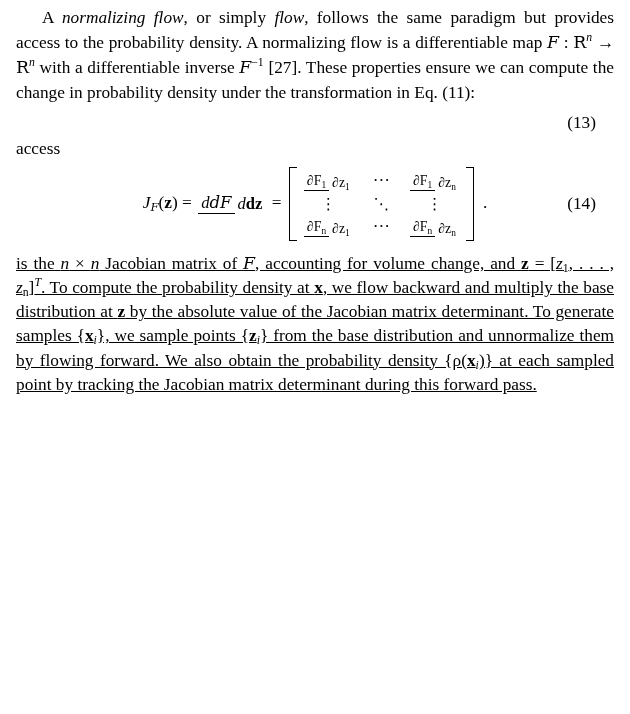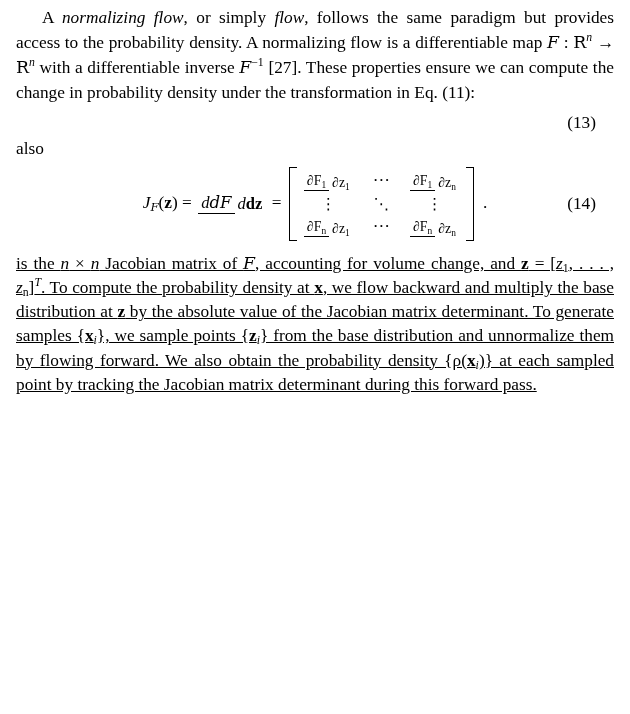--- a/index.html
+++ b/index.html
@@ -126,21 +126,21 @@
   <p class="para first">
     <span>A </span><span class="it">normalizing flow</span><span>, or simply </span><span class="it">flow</span><span>, follows the same paradigm but provides access to the probability density. A normalizing flow is a differentiable map </span><span class="cal">F</span><span> : </span><span class="bb">R</span><span class="sup it">n</span><span> → </span><span class="bb">R</span><span class="sup it">n</span><span> with a differentiable inverse </span><span class="cal">F</span><span class="sup">−1</span><span> [27]</span><span>. These properties ensure we can compute the change in probability density under the transformation in Eq. (11):</span>
   </p>
 
   <div class="eqline eq13">
     <div class="eq-wrap">
       <span class="eq-num">(13)</span>
     </div>
   </div>
 
-  <p class="where">also</p>
+  <p class="where">access</p>
 
   <div class="eqline eq14">
     <div class="eq-wrap">
       <span>
         <span class="it">J</span><span class="sub cal">F</span><span>(</span><span class="bold-math">z</span><span>)</span><span> = </span><span class="frac">
             <span class="num"><span class="it">d</span><span class="cal">dF</span></span>
             <span class="den"><span class="it">d</span><span class="bold-math">dz</span></span>
           </span><span> = </span><span class="matrix">
             <span class="bracket left"></span>
             <span class="matrix-body">

